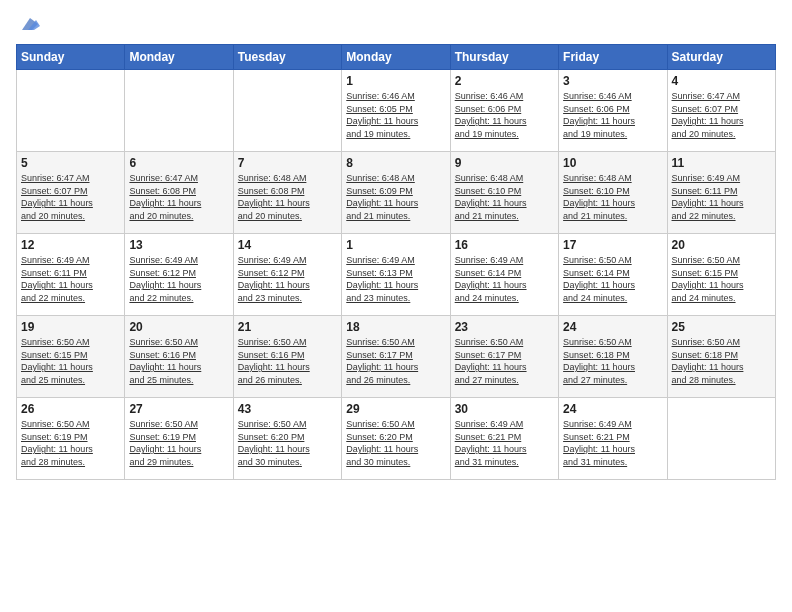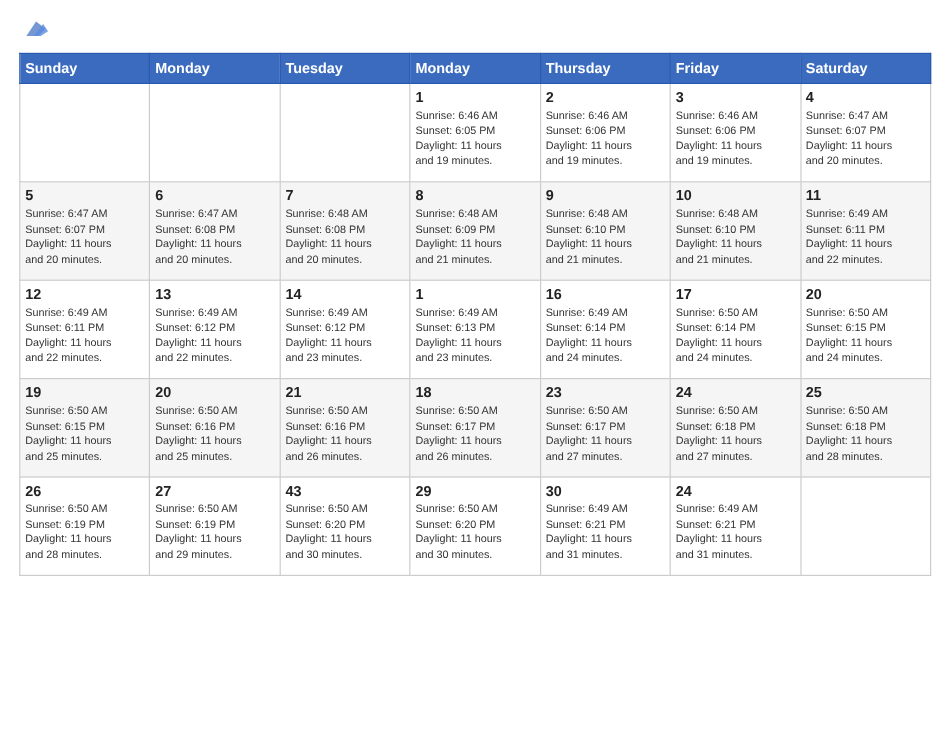--- a/index.html
+++ b/index.html
@@ -84,20 +84,21 @@
       font-size: 12px;
       font-weight: bold;
       color: #222;
       display: block;
       margin-bottom: 2px;
     }
     .day-info {
       font-size: 9px;
       color: #333;
       line-height: 1.4;
+      text-decoration: underline;
     }
     .empty-cell {
       background: #f9f9f9;
     }
   </style>
 </head>
 <body>
 
 <div class="page">
   <div class="header">

